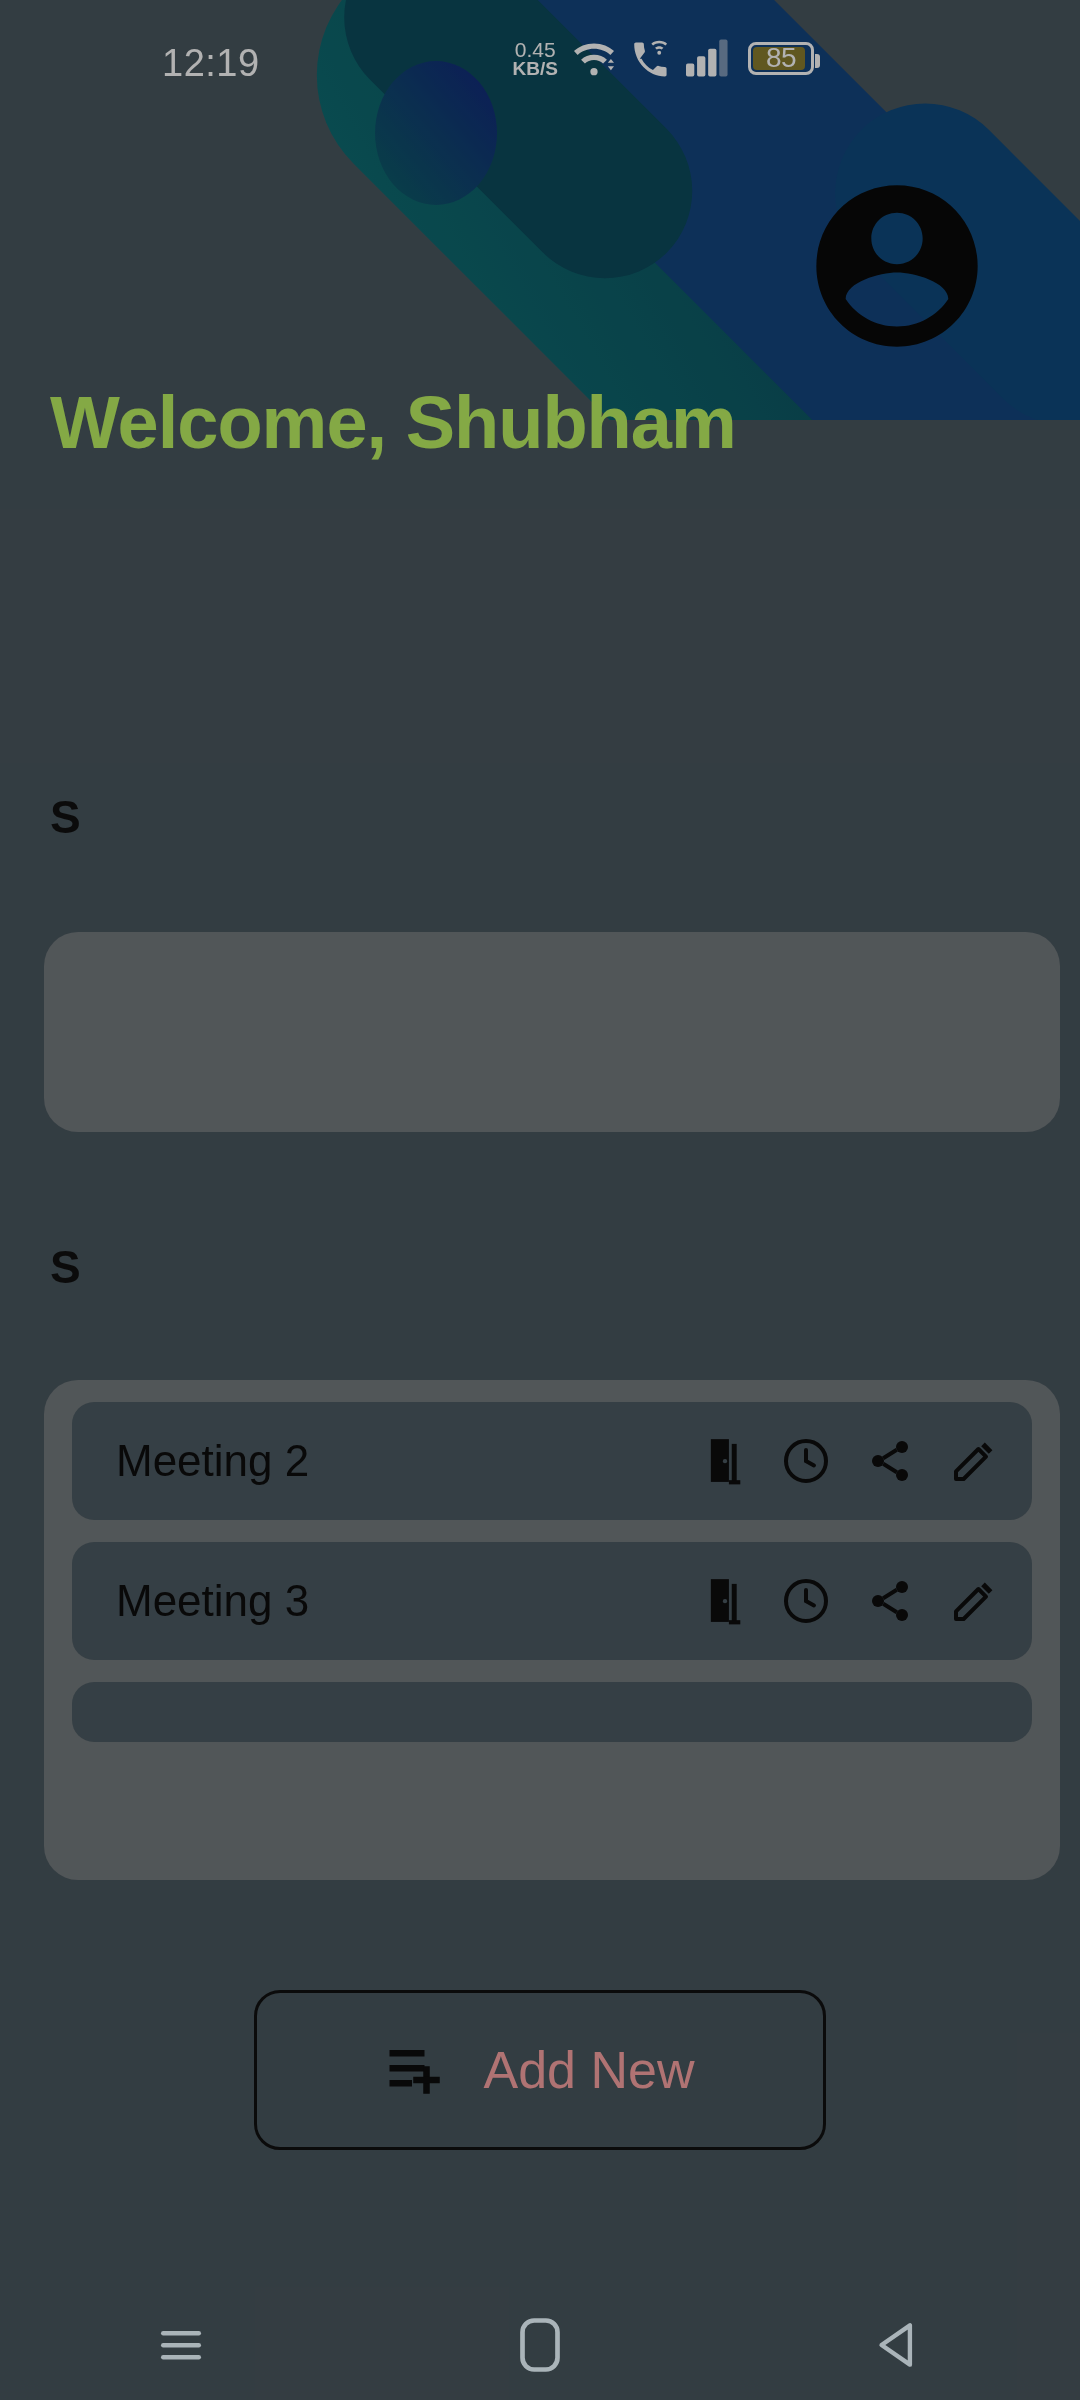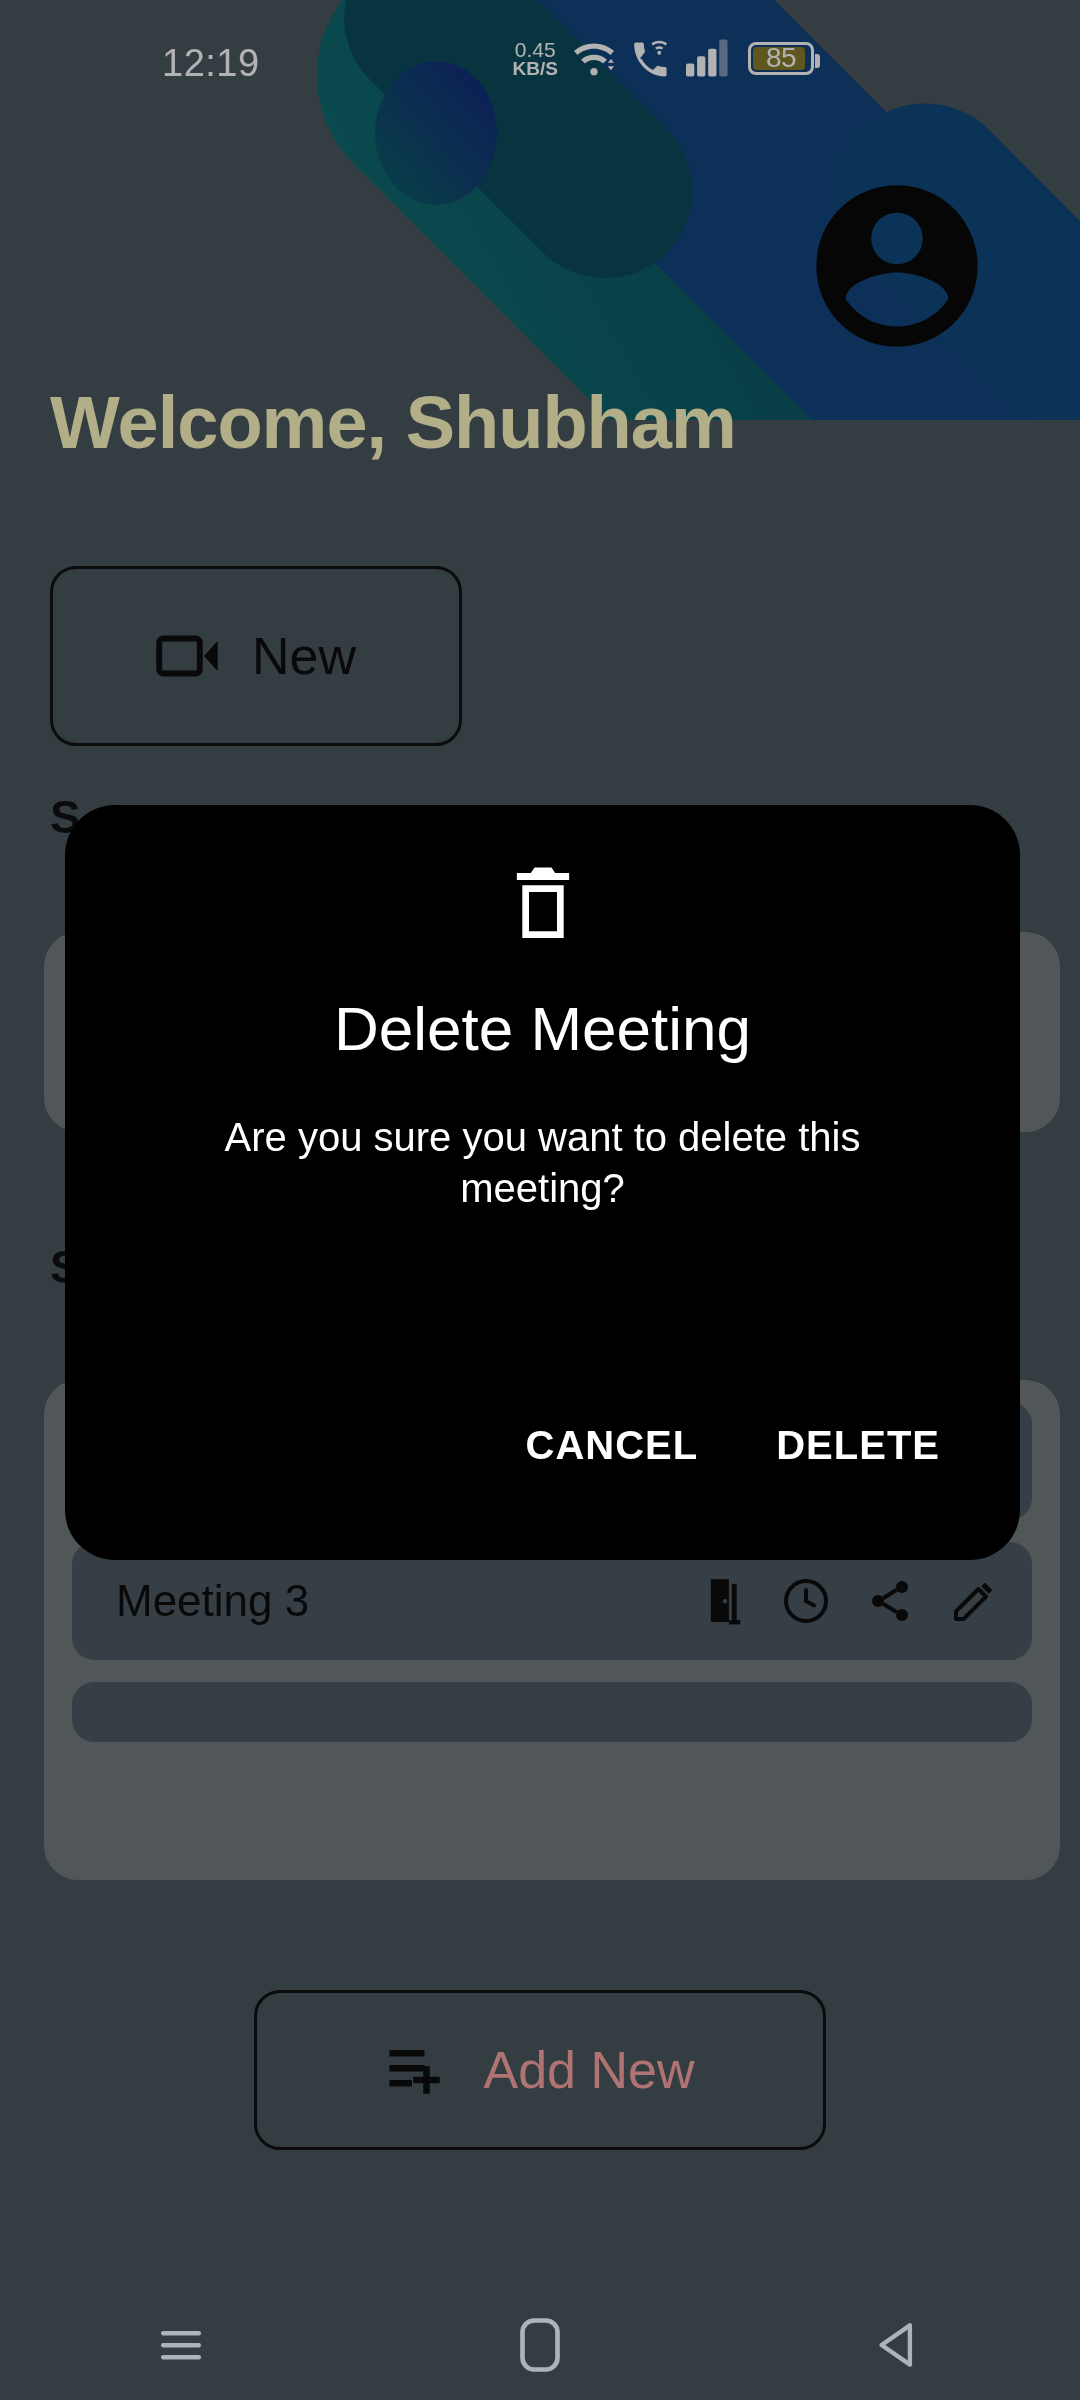--- a/index.html
+++ b/index.html
@@ -56,21 +56,21 @@
 
   
   #avatar {
     position: absolute; right: 95px; top: 178px;
     width: 176px; height: 176px; z-index: 15;
   }
 
   
   #welcome {
     position: absolute; left: 50px; top: 380px;
-    font-size: 74px; font-weight: bold; color: #fef9c3;
+    font-size: 74px; font-weight: bold; color: #bef264;
     letter-spacing: -1px; white-space: nowrap;
     z-index: 5;
   }
 
   #action-row {
     position: absolute; left: 50px; top: 566px;
     width: 980px; display: flex; justify-content: space-between;
     z-index: 5;
   }
   .action-btn {
@@ -240,27 +240,20 @@
 
   <div id="avatar">
     <svg width="176" height="176" viewBox="0 0 48 48">
       <path fill="#0a0a0a" d="M24 2C11.8 2 2 11.8 2 24s9.8 22 22 22 22-9.8 22-22S36.2 2 24 2zm0 7.5c3.9 0 7 3.1 7 7s-3.1 7-7 7-7-3.1-7-7 3.1-7 7-7zm0 31c-5.8 0-11-3-14-7.5.1-4.6 9.3-7.2 14-7.2s13.9 2.6 14 7.2c-3 4.5-8.2 7.5-14 7.5z"></path>
     </svg>
   </div>
 
   <div id="welcome">Welcome, Shubham</div>
 
   <div id="action-row">
-    <div class="action-btn">
-      <svg width="66" height="46" viewBox="0 0 24 17">
-        <rect x="1" y="2" width="15" height="13" rx="1.6" fill="none" stroke="#0d0d0d" stroke-width="2.2"></rect>
-        <path d="M17.5 8.5 L22.6 3 L22.6 14 Z" fill="#0d0d0d"></path>
-      </svg>
-      <span class="lbl">New</span>
-    </div>
   </div>
 
   <div class="section-title" id="title-1">S</div>
   <div class="section-card" id="card-1"></div>
 
   <div class="section-title" id="title-2">S</div>
   <div class="section-card" id="card-2">
 
     <div class="meeting-row">
       <span class="mname">Meeting 2</span>
@@ -323,32 +316,20 @@
       <rect x="1" y="8" width="14" height="2.6" fill="#0d0d0d"></rect>
       <rect x="1" y="14" width="9" height="2.6" fill="#0d0d0d"></rect>
       <rect x="14.5" y="8.5" width="2.6" height="11" fill="#0d0d0d"></rect>
       <rect x="10.5" y="12.7" width="10.6" height="2.6" fill="#0d0d0d"></rect>
     </svg>
     <span class="lbl">Add New</span>
   </div>
 
   <div id="scrim"></div>
 
-  <div id="dialog">
-    <svg width="62" height="76" viewBox="0 0 20 25">
-      <path fill="#ffffff" d="M7.2 0.8 L12.8 0.8 L14 2.6 L18.6 2.6 L18.6 4.9 L1.4 4.9 L1.4 2.6 L6 2.6 Z"></path>
-      <path fill="#ffffff" d="M3.2 6.7 L16.8 6.7 L16.8 24 L3.2 24 Z M5.4 8.9 L5.4 21.8 L14.6 21.8 L14.6 8.9 Z"></path>
-    </svg>
-    <div id="dialog-title">Delete Meeting</div>
-    <div id="dialog-message">Are you sure you want to delete this meeting?</div>
-    <div id="dialog-actions">
-      <button class="dlg-btn">CANCEL</button>
-      <button class="dlg-btn">DELETE</button>
-    </div>
-  </div>
 
   <div id="navbar">
     <svg width="48" height="40" viewBox="0 0 24 20">
       <rect x="2" y="3" width="20" height="2.2" rx="1.1" fill="#aab4b9"></rect>
       <rect x="2" y="9" width="20" height="2.2" rx="1.1" fill="#aab4b9"></rect>
       <rect x="2" y="15" width="20" height="2.2" rx="1.1" fill="#aab4b9"></rect>
     </svg>
     <svg width="44" height="56" viewBox="0 0 18 24">
       <rect x="1.5" y="1.5" width="15" height="21" rx="5" fill="none" stroke="#aab4b9" stroke-width="2"></rect>
     </svg>

